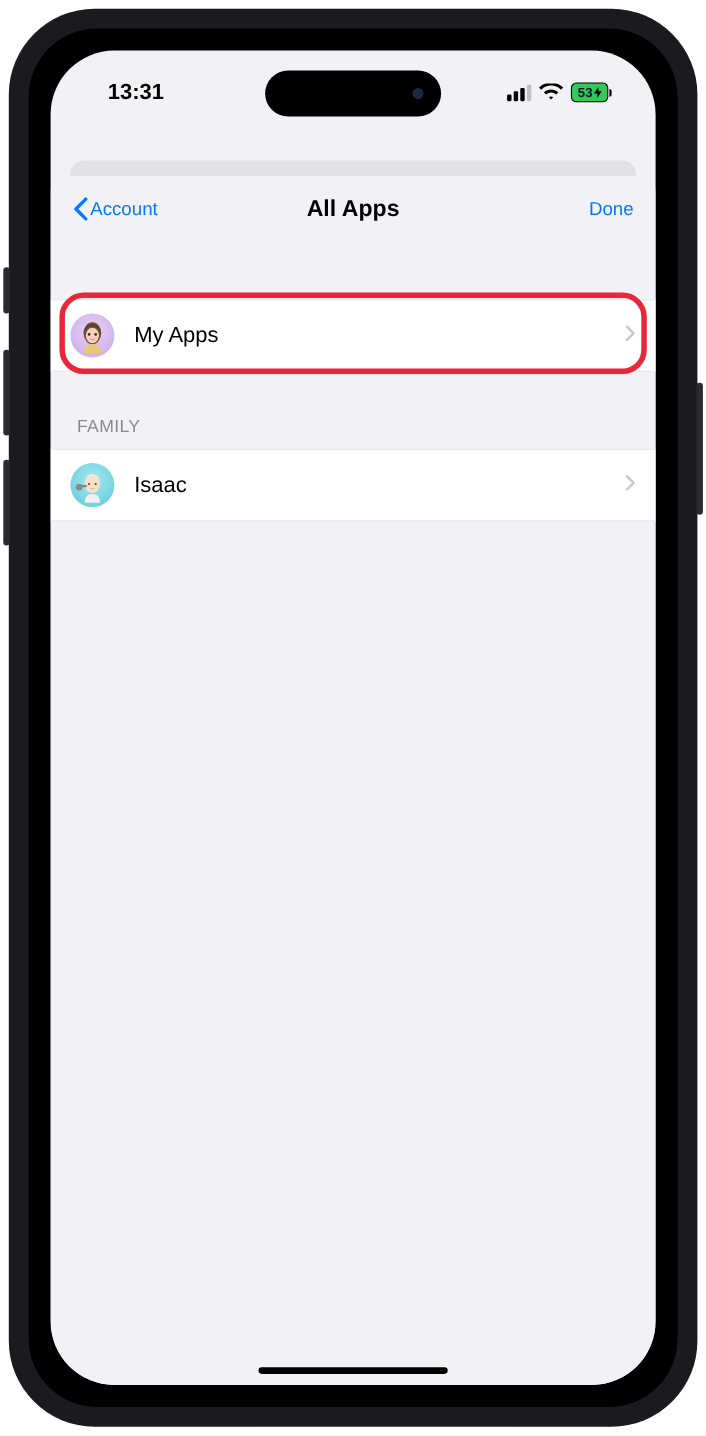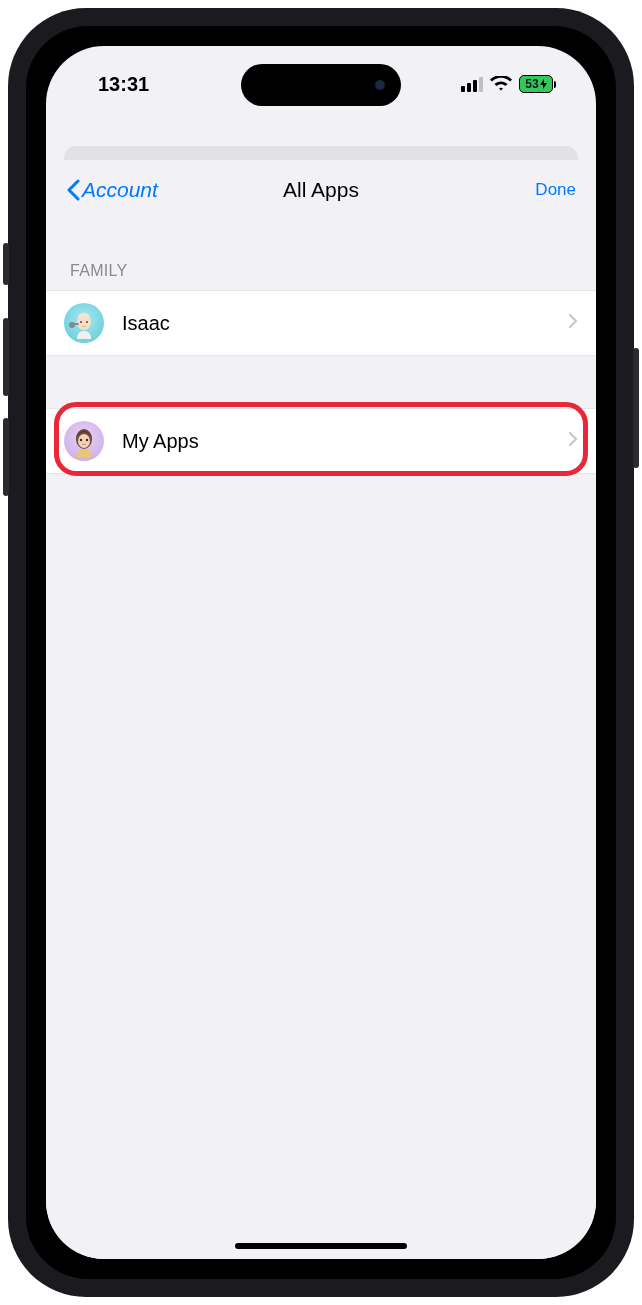--- a/index.html
+++ b/index.html
@@ -157,29 +157,28 @@
     .nav-bar {
       display: flex;
       align-items: center;
       justify-content: space-between;
       padding: 18px 20px;
     }
     .nav-back {
       display: flex;
       align-items: center;
       color: #007aff;
-      font-size: 21px;
+      font-size: 17px;
       cursor: pointer;
       gap: 2px;
       min-width: 120px;
-      font-style: italic;
     }
     .nav-title {
       font-size: 21px;
-      font-weight: 400;
+      font-weight: 700;
       color: #000;
       text-align: center;
       flex: 1;
     }
     .nav-done {
       color: #007aff;
       font-size: 17px;
       font-weight: 400;
       cursor: pointer;
       min-width: 120px;
@@ -288,20 +287,43 @@
       <div class="modal">
         <div class="nav-bar">
           <div class="nav-back">
             <svg width="14" height="22" viewBox="0 0 14 22">
               <path d="M12 2 L3 11 L12 20" stroke="#007aff" stroke-width="3" fill="none" stroke-linecap="round" stroke-linejoin="round"></path>
             </svg>
             <span>Account</span>
           </div>
           <div class="nav-title">All Apps</div>
           <div class="nav-done">Done</div>
+        </div>
+
+        <div class="section" style="margin-top:52px;">
+          <div class="highlight-box" style="top:-6px; left:8px; right:8px; height:74px;"></div>
+          <div class="list-row">
+            <div class="avatar purple">
+              <svg width="40" height="40" viewBox="0 0 40 40">
+                <ellipse cx="20" cy="18" rx="8" ry="10" fill="#6b4a38"></ellipse>
+                <ellipse cx="20" cy="20" rx="6" ry="7" fill="#f4d2b8"></ellipse>
+                <circle cx="17" cy="19" r="1.2" fill="#3a2a1a"></circle>
+                <circle cx="23" cy="19" r="1.2" fill="#3a2a1a"></circle>
+                <path d="M18 23 Q20 24.5 22 23" stroke="#b8826a" stroke-width="0.8" fill="none"></path>
+                <path d="M12 18 Q11 12 20 10 Q29 12 28 18 L27 14 Q20 8 13 14 Z" fill="#4a3428"></path>
+                <path d="M12 36 Q12 28 20 28 Q28 28 28 36 Z" fill="#e8c878"></path>
+              </svg>
+            </div>
+            <div class="row-label">My Apps</div>
+            <div class="chevron">
+              <svg width="10" height="16" viewBox="0 0 10 16">
+                <path d="M2 2 L8 8 L2 14" stroke="#c7c7cc" stroke-width="2.2" fill="none" stroke-linecap="round" stroke-linejoin="round"></path>
+              </svg>
+            </div>
+          </div>
         </div>
 
         <div class="section" style="margin-top:42px;">
           <div class="section-header">FAMILY</div>
           <div class="list-row">
             <div class="avatar teal">
               <svg width="40" height="40" viewBox="0 0 40 40">
                 <ellipse cx="20" cy="19" rx="7" ry="8" fill="#f8e0c8"></ellipse>
                 <path d="M14 16 Q14 10 20 10 Q26 10 26 16 Q24 12 20 12 Q16 12 14 16 Z" fill="#f0e8d8"></path>
                 <circle cx="17" cy="19" r="1" fill="#4a4a4a"></circle>
@@ -314,40 +336,17 @@
             </div>
             <div class="row-label">Isaac</div>
             <div class="chevron">
               <svg width="10" height="16" viewBox="0 0 10 16">
                 <path d="M2 2 L8 8 L2 14" stroke="#c7c7cc" stroke-width="2.2" fill="none" stroke-linecap="round" stroke-linejoin="round"></path>
               </svg>
             </div>
           </div>
         </div>
 
-        <div class="section" style="margin-top:52px;">
-          <div class="highlight-box" style="top:-6px; left:8px; right:8px; height:74px;"></div>
-          <div class="list-row">
-            <div class="avatar purple">
-              <svg width="40" height="40" viewBox="0 0 40 40">
-                <ellipse cx="20" cy="18" rx="8" ry="10" fill="#6b4a38"></ellipse>
-                <ellipse cx="20" cy="20" rx="6" ry="7" fill="#f4d2b8"></ellipse>
-                <circle cx="17" cy="19" r="1.2" fill="#3a2a1a"></circle>
-                <circle cx="23" cy="19" r="1.2" fill="#3a2a1a"></circle>
-                <path d="M18 23 Q20 24.5 22 23" stroke="#b8826a" stroke-width="0.8" fill="none"></path>
-                <path d="M12 18 Q11 12 20 10 Q29 12 28 18 L27 14 Q20 8 13 14 Z" fill="#4a3428"></path>
-                <path d="M12 36 Q12 28 20 28 Q28 28 28 36 Z" fill="#e8c878"></path>
-              </svg>
-            </div>
-            <div class="row-label">My Apps</div>
-            <div class="chevron">
-              <svg width="10" height="16" viewBox="0 0 10 16">
-                <path d="M2 2 L8 8 L2 14" stroke="#c7c7cc" stroke-width="2.2" fill="none" stroke-linecap="round" stroke-linejoin="round"></path>
-              </svg>
-            </div>
-          </div>
-        </div>
-
         <div class="home-indicator"></div>
       </div>
     </div>
   </div>
 </div>
 
 </body></html>

